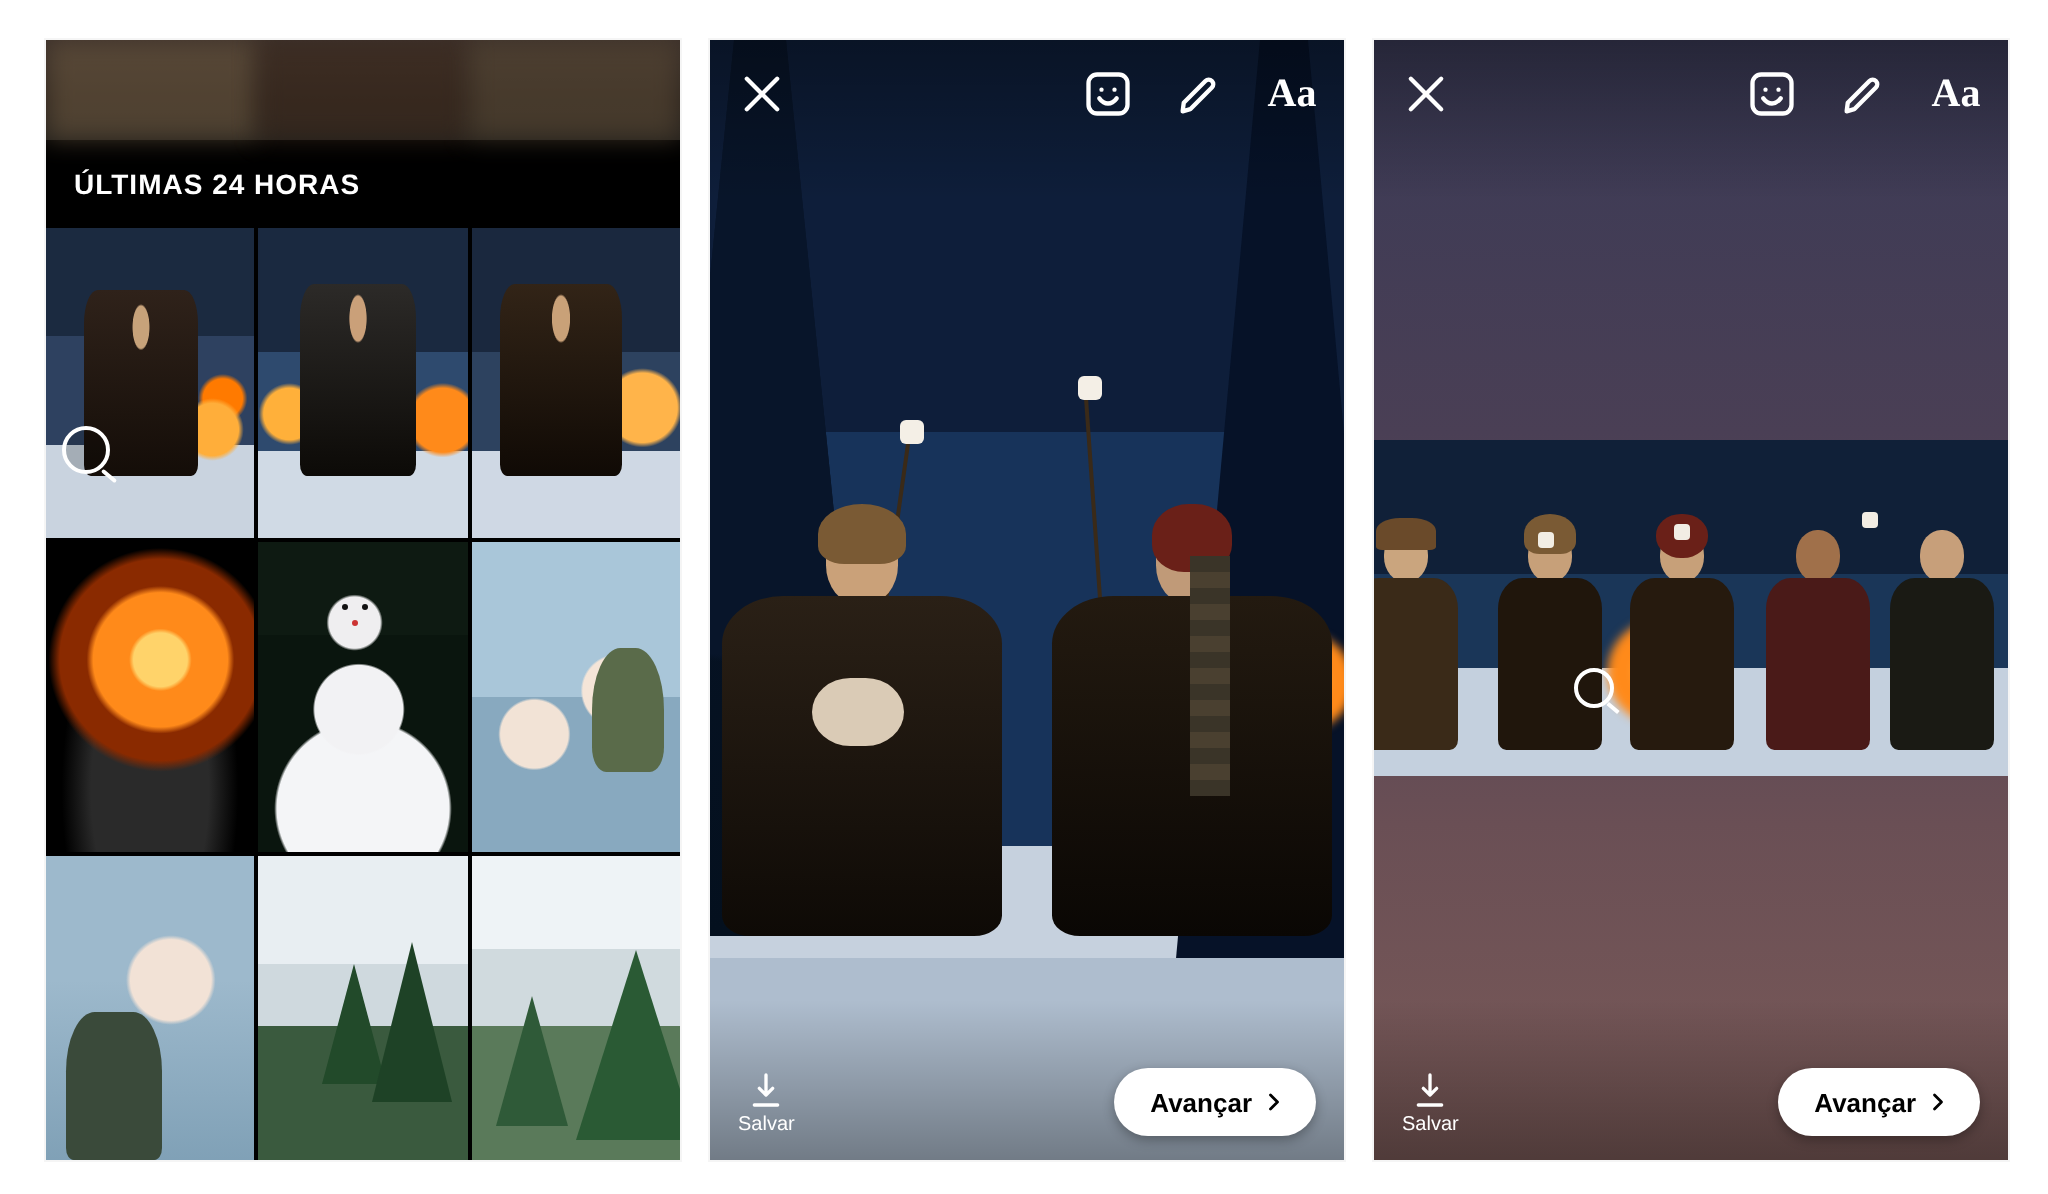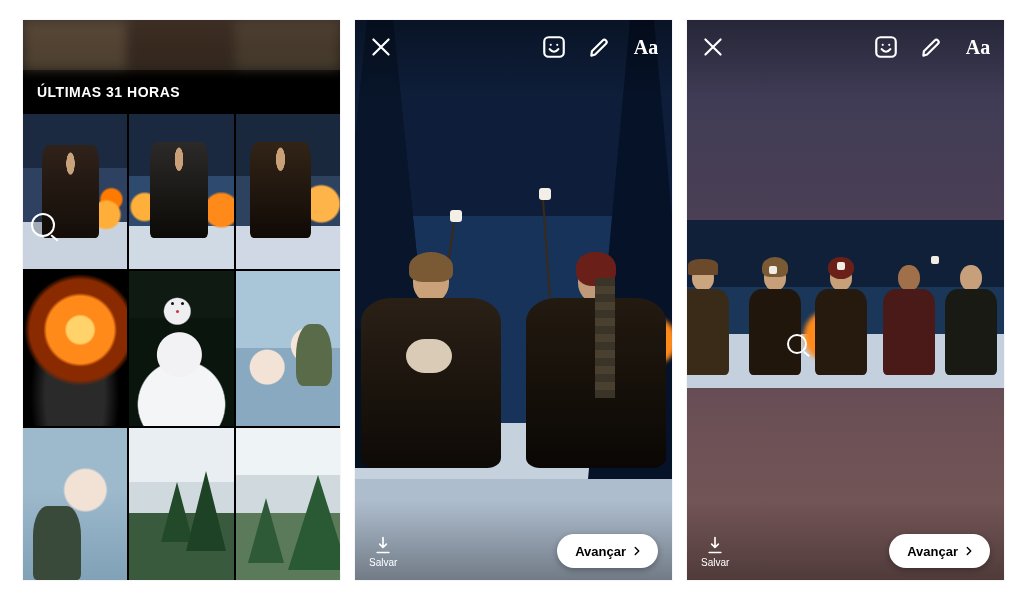--- a/index.html
+++ b/index.html
@@ -155,21 +155,21 @@
 <div class="stage">
 
   <div class="phone" id="p1">
     <div class="recent-bar">
       <div class="recent-blur">
           <span></span>
           <span></span>
           <span></span>
         </div>
     </div>
-    <div class="section-title">ÚLTIMAS 31 HORAS</div>
+    <div class="section-title">ÚLTIMAS 24 HORAS</div>
     <div class="grid">
       <div class="thumb">
           <div class="thumb-inner t1"></div>
         <div class="lens"></div>
       </div>
       <div class="thumb">
           <div class="thumb-inner t2"></div>
         </div>
       <div class="thumb">
           <div class="thumb-inner t3"></div>

